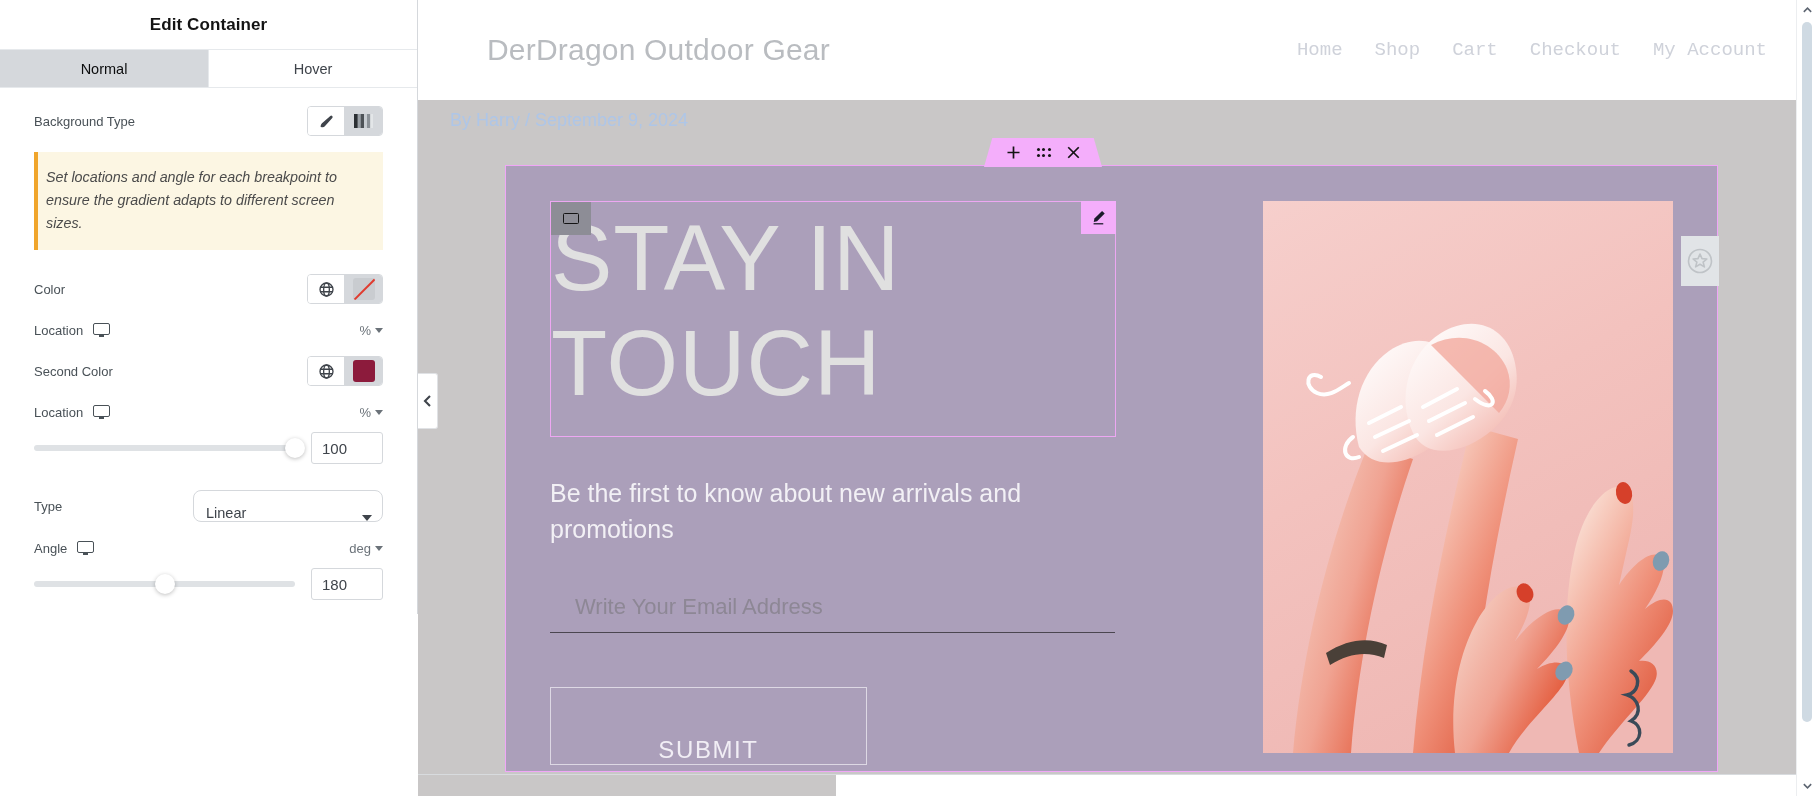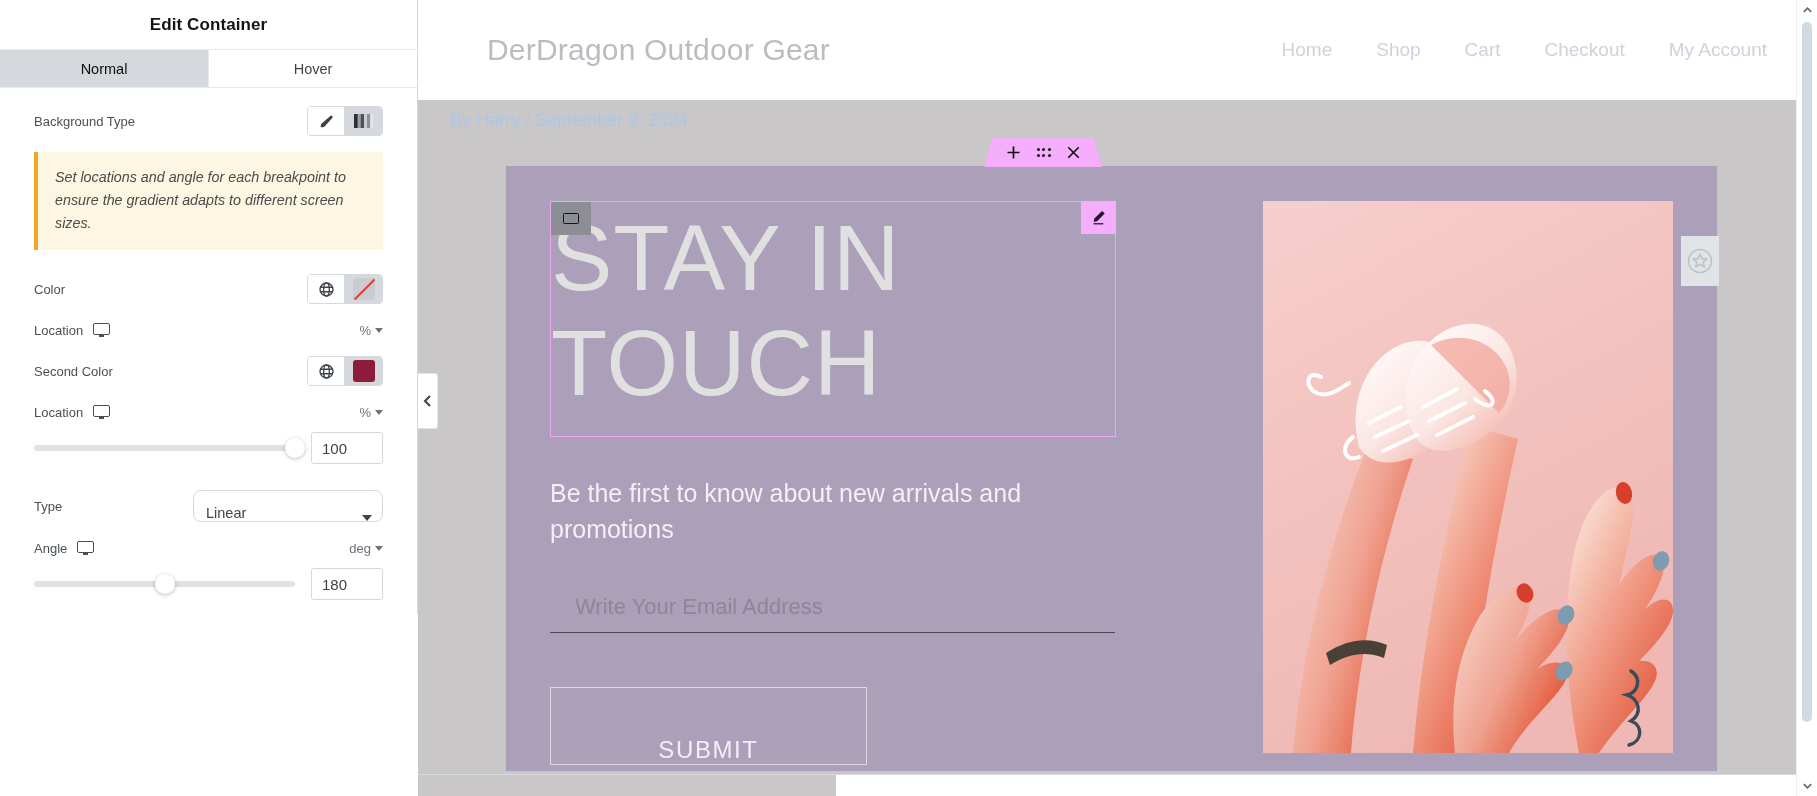--- a/index.html
+++ b/index.html
@@ -75,21 +75,21 @@
     background: #c9ccd0; position: relative; overflow: hidden;
   }
   .swatch.none::after {
     content:""; position:absolute; left:-3px; top:10px; width:30px; height:2px;
     background:#e03b2f; transform: rotate(-45deg);
   }
 
   
   .notice {
     margin: 16px 0 6px 0; background: #fcf6e3; border-left: 4px solid #f0a52b;
-    padding: 14px 16px 15px 17px;
+    padding: 14px 16px 15px 8px;
   }
   .notice p {
     font-style: italic; font-size: 14.3px; line-height: 1.62; color: #4b4b4b;
   }
 
   
   .unit { font-size: 13px; color: #6b7279; display:flex; align-items:center; gap:4px; cursor:pointer; }
   .caret { width:0;height:0;border-left:4px solid transparent;border-right:4px solid transparent;border-top:5px solid #6b7279; }
 
   
@@ -123,21 +123,21 @@
   #collapse-handle svg { display:block; }
 
   
   #preview { position: relative; flex: 1 1 auto; height: 796px; background: #fff; overflow: hidden; }
 
   .site-header {
     height: 100px; background: #fff; display:flex; align-items:center;
     padding: 0 46px 0 32px; position: relative; z-index: 5;
   }
   .site-logo { font-size: 30px; color: #b9bcc0; letter-spacing: .2px; margin-left: 37px; }
-  .site-nav { margin-left: auto; display:flex; gap: 44px; padding-right: 4px; }
+  .site-nav { margin-left: auto; display:flex; gap: 32px; padding-right: 4px; font-family: Liberation Mono, monospace; }
   .nav-link { font-size: 19px; color: #cfd2da; white-space: nowrap; cursor: pointer; }
 
   .byline-strip {
     height: 40px; background: #c9c7c7; display:flex; align-items:center; padding-left: 32px;
     position: relative;
   }
   .byline { font-size: 18px; color: #aec6e8; }
 
   .canvas {
     position: relative; background: #c9c7c7; height: 656px;

